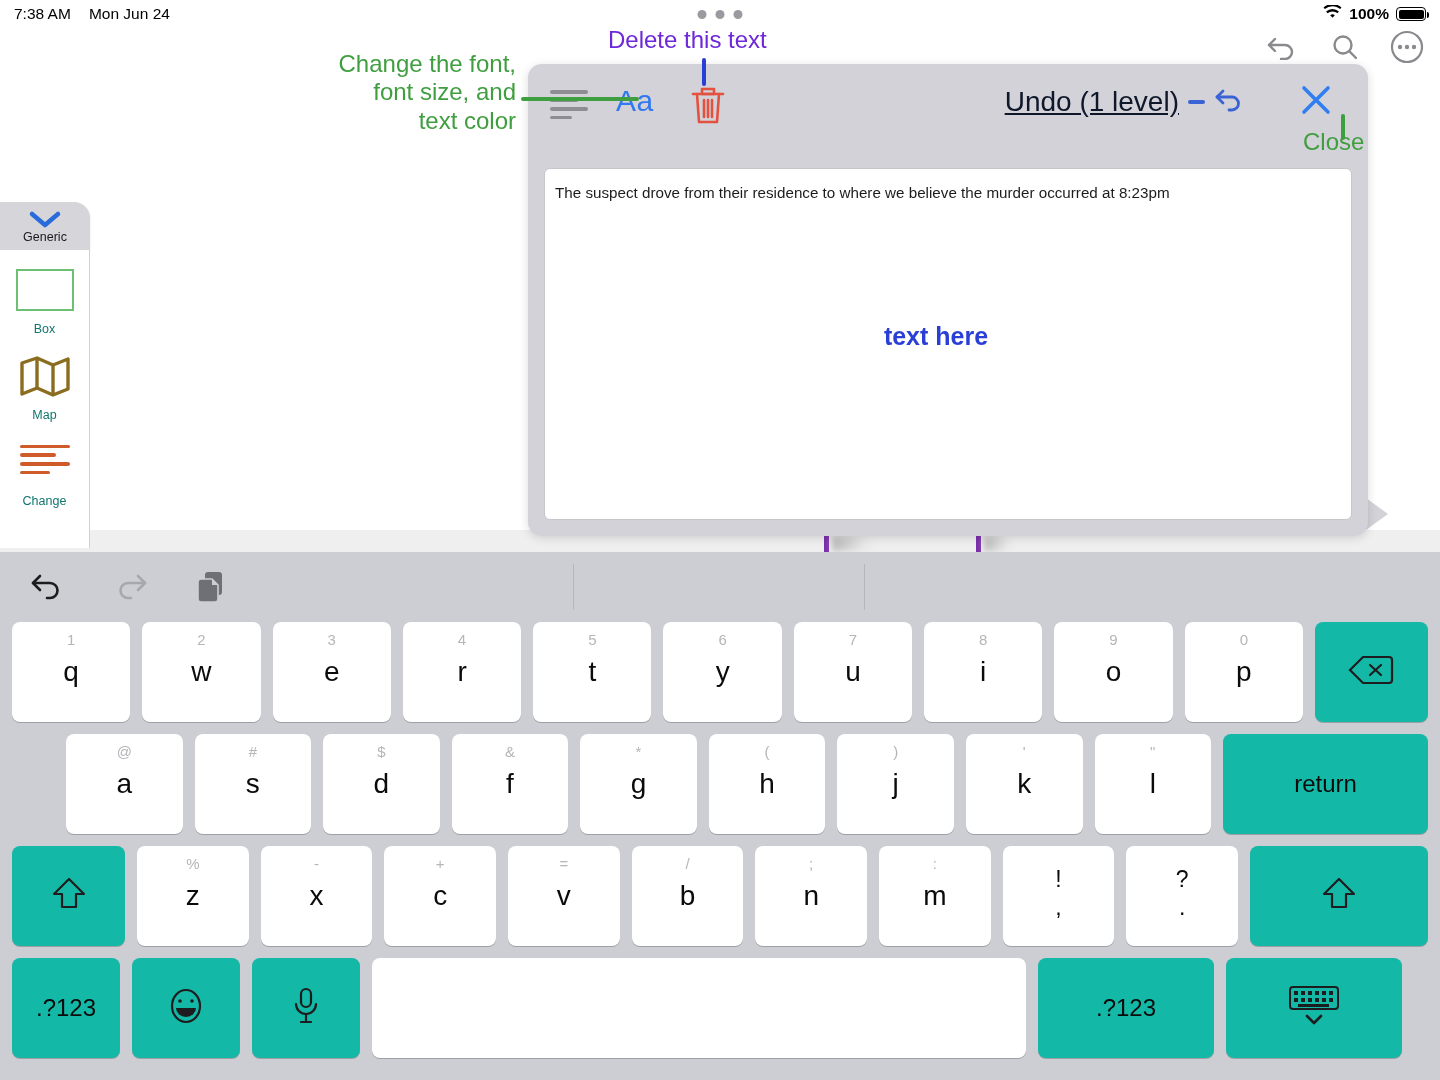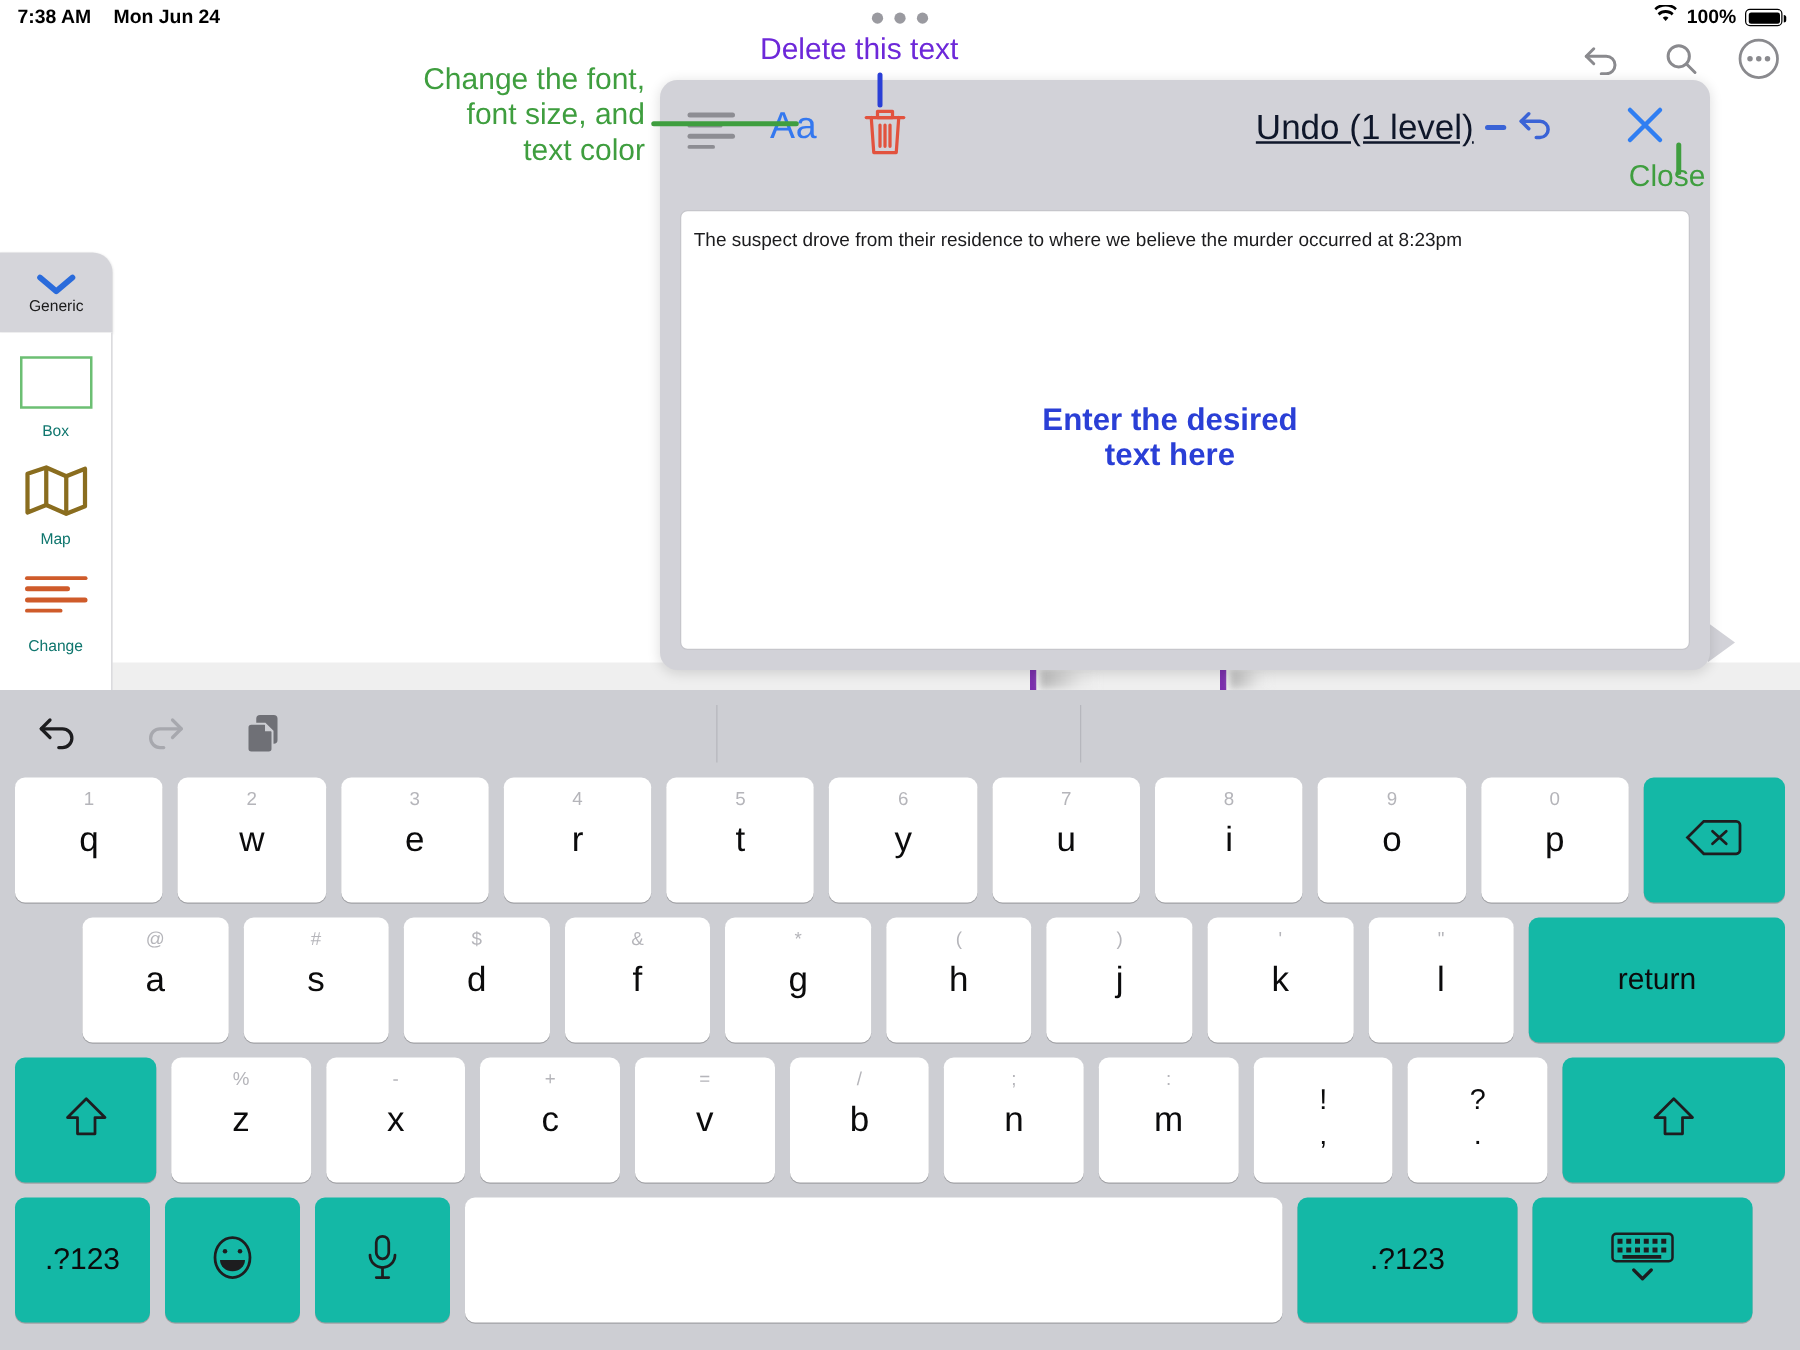--- a/index.html
+++ b/index.html
@@ -10,36 +10,36 @@
     overflow: hidden;
   }
   #root { position: relative; width: 1440px; height: 1080px; }
 
   
   .statusbar {
     position: absolute; left: 0; top: 0; width: 1440px; height: 28px;
     display: flex; align-items: center; justify-content: space-between;
     padding: 0 14px; z-index: 60;
   }
-  .status-left { display: flex; align-items: center; gap: 18px; font-size: 15.5px; font-weight: 700; color: #000; }
+  .status-left { display: flex; align-items: center; gap: 18px; font-size: 15.5px; font-weight: 400; color: #000; }
   .status-right { display: flex; align-items: center; gap: 7px; font-size: 15.5px; font-weight: 600; color: #000; }
   .batt { width: 30px; height: 14px; border: 1.6px solid #000; border-radius: 4px; position: relative; }
   .batt::after { content:""; position:absolute; right:-4px; top:4px; width:2.5px; height:6px; background:#000; border-radius:0 2px 2px 0; }
   .batt i { position:absolute; left:1.5px; top:1.5px; bottom:1.5px; width: calc(100% - 3px); background:#000; border-radius:2px; display:block; }
 
   
   .app-icons { position: absolute; right: 14px; top: 28px; display: flex; align-items: center; gap: 24px; z-index: 40; }
   .app-icons .ic { width: 38px; height: 38px; display: flex; align-items: center; justify-content: center; color: #8a8a8e; }
 
   
   .sidebar {
     position: absolute; left: 0; top: 202px; width: 90px; height: 348px; z-index: 35;
   }
   .sb-head {
-    height: 64px; background: #d5d5da; border-top-right-radius: 16px;
+    height: 48px; background: #d5d5da; border-top-right-radius: 16px;
     display: flex; flex-direction: column; align-items: center; justify-content: center;
     box-shadow: 0 1px 2px rgba(0,0,0,.12);
   }
   .sb-head .chev { color: #2a6bdb; line-height: 0; margin-bottom: 1px; }
   .sb-head .lbl { font-size: 12.5px; color: #1b1b1b; }
   .sb-body { background: #fff; height: 298px; border-right: 1px solid #d0d0d4; }
   .sb-item { display: flex; flex-direction: column; align-items: center; padding-top: 14px; }
   .sb-item .glyph { height: 52px; display: flex; align-items: center; justify-content: center; }
   .sb-item .name { font-size: 12.5px; color: #0f766e; margin-top: 6px; }
   .greenbox { width: 58px; height: 42px; border: 2px solid #6cbf73; background: #fff; }
@@ -271,21 +271,20 @@
   </div>
   <div class="a-font-line"></div>
 
   <div class="ann a-del ann-blue">Delete this text</div>
   <div class="a-del-line"></div>
 
   <div class="a-close-line"></div>
   <div class="ann a-close ann-green">Close</div>
 
   <div class="ann a-enter">
-    <div>Enter the desired</div>
     <div>text here</div>
   </div>
 
   <div class="blurstrip"></div>
   <div class="blurmark" style="left:824px"></div>
   <div class="blurtext" style="left:832px; width:46px"></div>
   <div class="blurmark" style="left:976px"></div>
   <div class="blurtext" style="left:984px; width:32px"></div>
 
   <div class="kbd">

